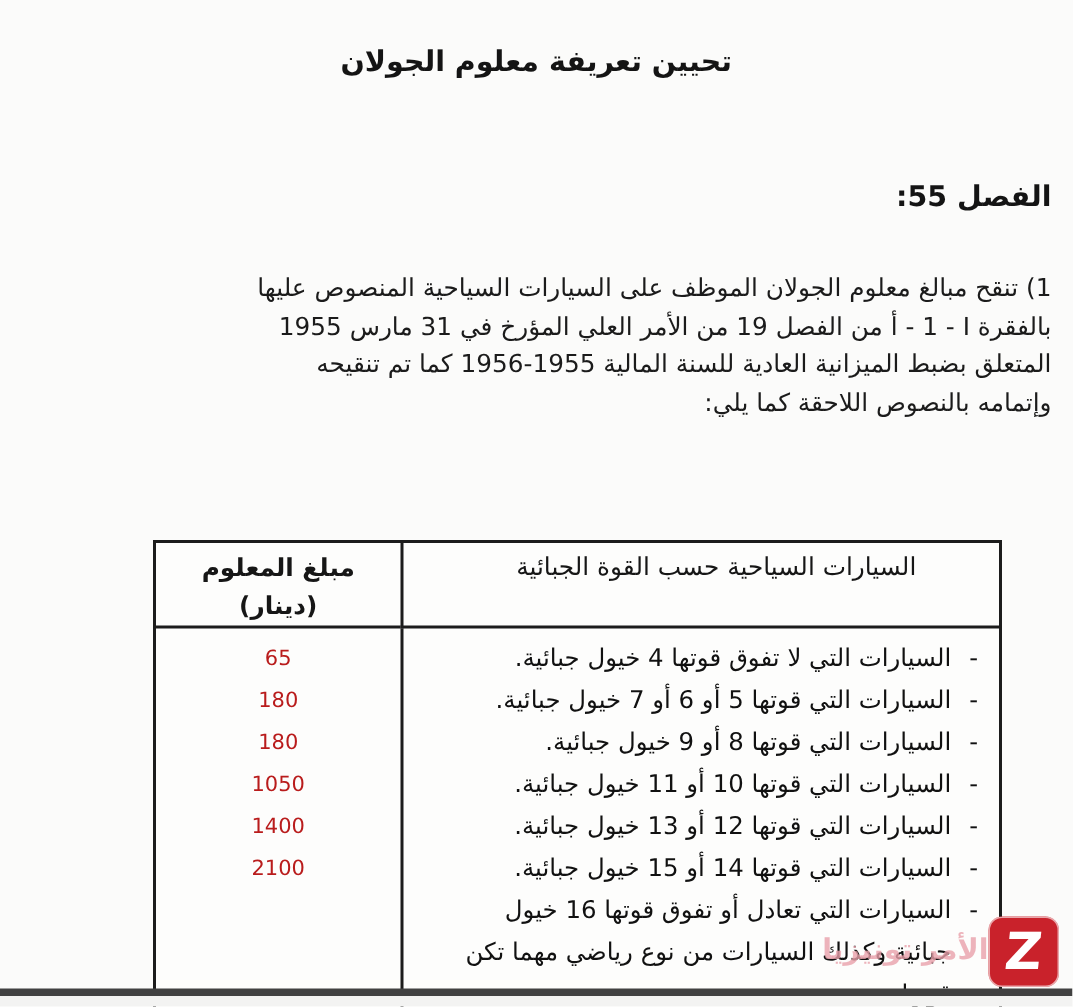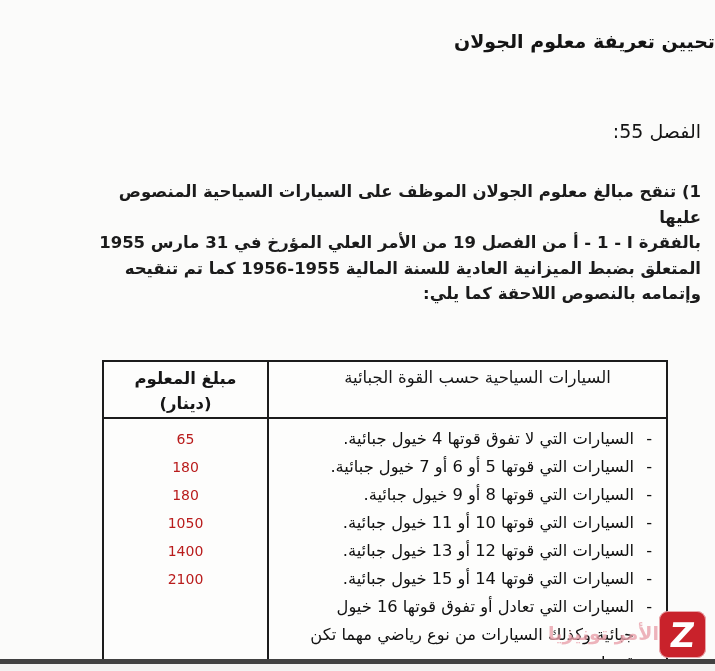--- a/index.html
+++ b/index.html
@@ -5,31 +5,31 @@
   html,body{margin:0;padding:0;}
   body{
     width:715px;height:671px;position:relative;overflow:hidden;
     background:#fbfbfa;
     font-family:"DejaVu Sans", sans-serif;
     color:#161616;
     -webkit-font-smoothing:antialiased;
   }
   .doc-title{
     position:absolute;top:30px;left:0;width:100%;
-    text-align:right;font-weight:bold;font-size:19px;
+    text-align:center;font-weight:bold;font-size:19px;
     letter-spacing:.2px;color:#141414;
   }
   .chapter-heading{
     position:absolute;top:120px;right:14px;
-    font-weight:normal;font-size:19px;direction:rtl;color:#141414;
+    font-weight:bold;font-size:19px;direction:rtl;color:#141414;
   }
   .paragraph{
     position:absolute;top:179px;right:14px;left:80px;
     direction:rtl;text-align:right;
-    font-size:16.5px;line-height:25.5px;font-weight:700;color:#1b1b1b;
+    font-size:16.5px;line-height:25.5px;font-weight:400;color:#1b1b1b;
   }
   .tariff-table{
     position:absolute;left:102px;top:320px;width:566px;height:337px;
     border:2px solid #1c1c1c;background:#fdfdfc;
     display:grid;
     grid-template-columns:163px 1fr;
     grid-template-rows:57px 1fr;
     box-sizing:border-box;
     margin-top:40px;
   }

